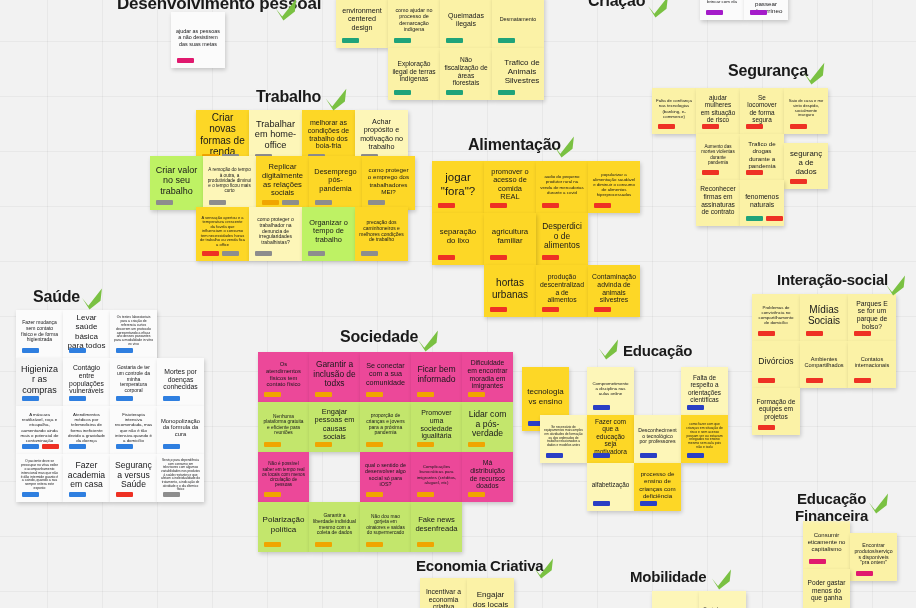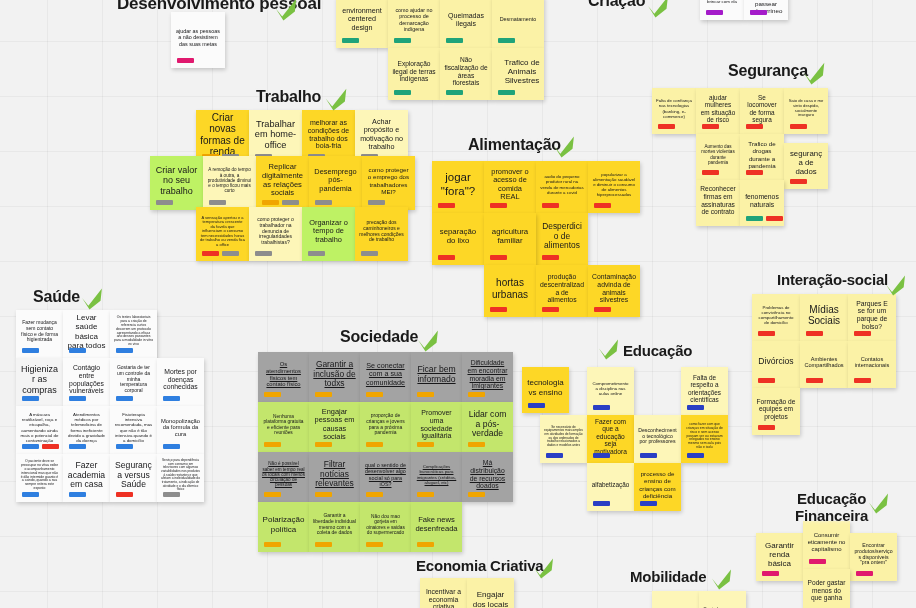--- a/index.html
+++ b/index.html
@@ -52,21 +52,21 @@
   .tags{
     position:absolute;
     left:6px;bottom:5px;
     display:flex;gap:3px;
   }
   .tag{width:17px;height:5px;border-radius:1px;}
   
   .c-yellow{background:#fdd726;}
   .c-yellow-d{background:#bef264;}
   .c-cream{background:#fbf2a6;}
-  .c-green{background:#a3a3a3;text-decoration:underline;}
+  .c-green{background:#ec4899;}
   .c-green2{background:#c3e66c;}
   .c-white{background:#fbfbfb;}
   .c-white2{background:#f4f4f4;}
   .c-pale{background:#fdf6b8;}
 </style>
 </head>
 <body>
 
 <div id="board"></div>
 <div id="layer" style="position:absolute;inset:0;">
@@ -473,26 +473,20 @@
       <div class="tags">
         <span class="tag" style="background: rgb(240, 165, 0);"></span>
       </div>
     </div>
     <div class="note c-green" style="left: 258px; top: 452px; width: 51px; height: 50px;">
       <div class="txt" style="font-size: 4.6px;">Não é possível saber em tempo real os locais com menos circulação de pessoas</div>
       <div class="tags">
         <span class="tag" style="background: rgb(240, 165, 0);"></span>
       </div>
     </div>
-    <div class="note c-green" style="left: 309px; top: 452px; width: 51px; height: 50px;">
-      <div class="txt" style="font-size: 8.4px;">Filtrar notícias relevantes</div>
-      <div class="tags">
-        <span class="tag" style="background: rgb(240, 165, 0);"></span>
-      </div>
-    </div>
     <div class="note c-green" style="left: 360px; top: 452px; width: 51px; height: 50px;">
       <div class="txt" style="font-size: 5.4px;">qual o sentido de desenvolver algo social só para iOS?</div>
       <div class="tags">
         <span class="tag" style="background: rgb(240, 165, 0);"></span>
       </div>
     </div>
     <div class="note c-green" style="left: 411px; top: 452px; width: 51px; height: 50px;">
       <div class="txt" style="font-size: 4.4px;">Complicações burocráticas para imigrantes (créditos, aluguel, etc)</div>
       <div class="tags">
         <span class="tag" style="background: rgb(240, 165, 0);"></span>
@@ -521,21 +515,21 @@
       <div class="tags">
         <span class="tag" style="background: rgb(240, 165, 0);"></span>
       </div>
     </div>
     <div class="note c-green2" style="left: 411px; top: 502px; width: 51px; height: 50px;">
       <div class="txt" style="font-size: 7.6px;">Fake news desenfreada</div>
       <div class="tags">
         <span class="tag" style="background: rgb(240, 165, 0);"></span>
       </div>
     </div>
-    <div class="note c-yellow" style="left: 522px; top: 367px; width: 47px; height: 46px;">
+    <div class="note c-yellow" style="left: 522px; top: 367px; width: 47px; height: 64px;">
       <div class="txt" style="font-size: 8px;">tecnologia vs ensino</div>
       <div class="tags">
         <span class="tag" style="background: rgb(42, 63, 196);"></span>
       </div>
     </div>
     <div class="note c-pale" style="left: 587px; top: 367px; width: 47px; height: 48px;">
       <div class="txt" style="font-size: 4.4px;">Comprometimento a disciplina nas aulas online</div>
       <div class="tags">
         <span class="tag" style="background: rgb(42, 63, 196);"></span>
       </div>
@@ -615,26 +609,20 @@
     <div class="note c-cream" style="left: 848px; top: 341px; width: 48px; height: 47px;">
       <div class="txt" style="font-size: 5.6px;">Contatos internacionais</div>
       <div class="tags">
         <span class="tag" style="background: rgb(238, 49, 36);"></span>
       </div>
     </div>
     <div class="note c-cream" style="left: 752px; top: 388px; width: 48px; height: 47px;">
       <div class="txt" style="font-size: 6.6px;">Formação de equipes em projetos</div>
       <div class="tags">
         <span class="tag" style="background: rgb(238, 49, 36);"></span>
-      </div>
-    </div>
-    <div class="note c-cream" style="left: 756px; top: 533px; width: 47px; height: 48px;">
-      <div class="txt" style="font-size: 8px;">Garantir renda básica</div>
-      <div class="tags">
-        <span class="tag" style="background: rgb(224, 25, 110);"></span>
       </div>
     </div>
     <div class="note c-cream" style="left: 803px; top: 521px; width: 47px; height: 48px;">
       <div class="txt" style="font-size: 6px;">Consumir eticamente no capitalismo</div>
       <div class="tags">
         <span class="tag" style="background: rgb(224, 25, 110);"></span>
       </div>
     </div>
     <div class="note c-cream" style="left: 850px; top: 533px; width: 47px; height: 48px;">
       <div class="txt" style="font-size: 5.2px;">Encontrar produtos/serviços disponíveis "pra ontem"</div>

